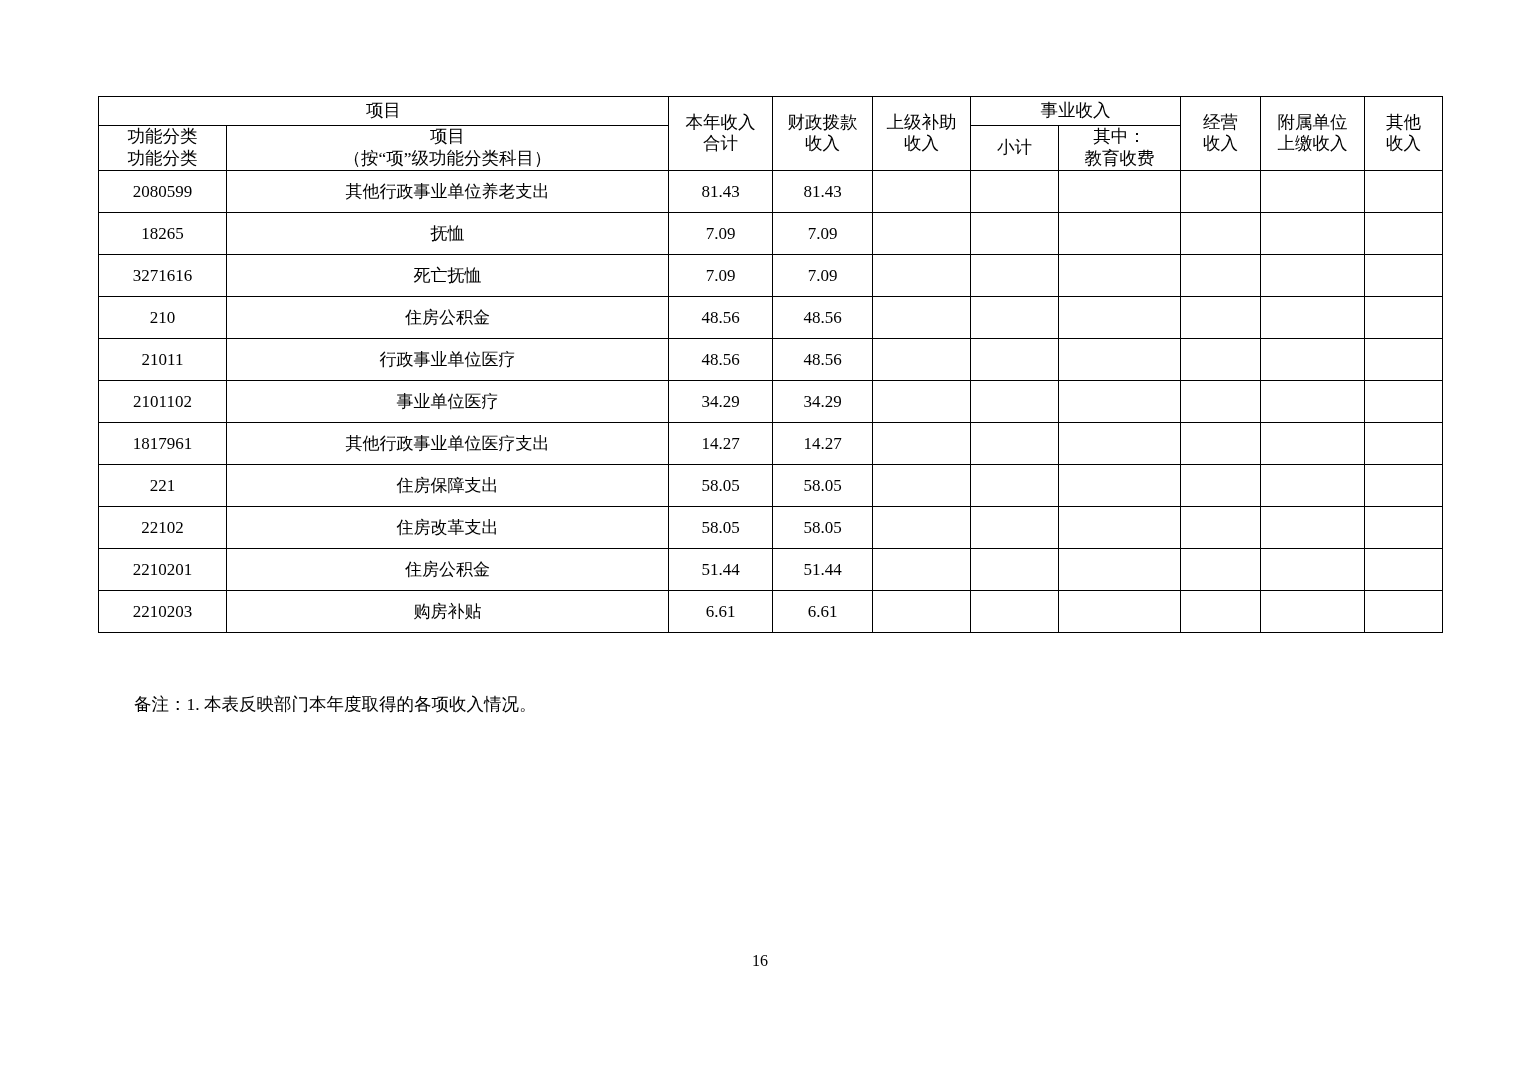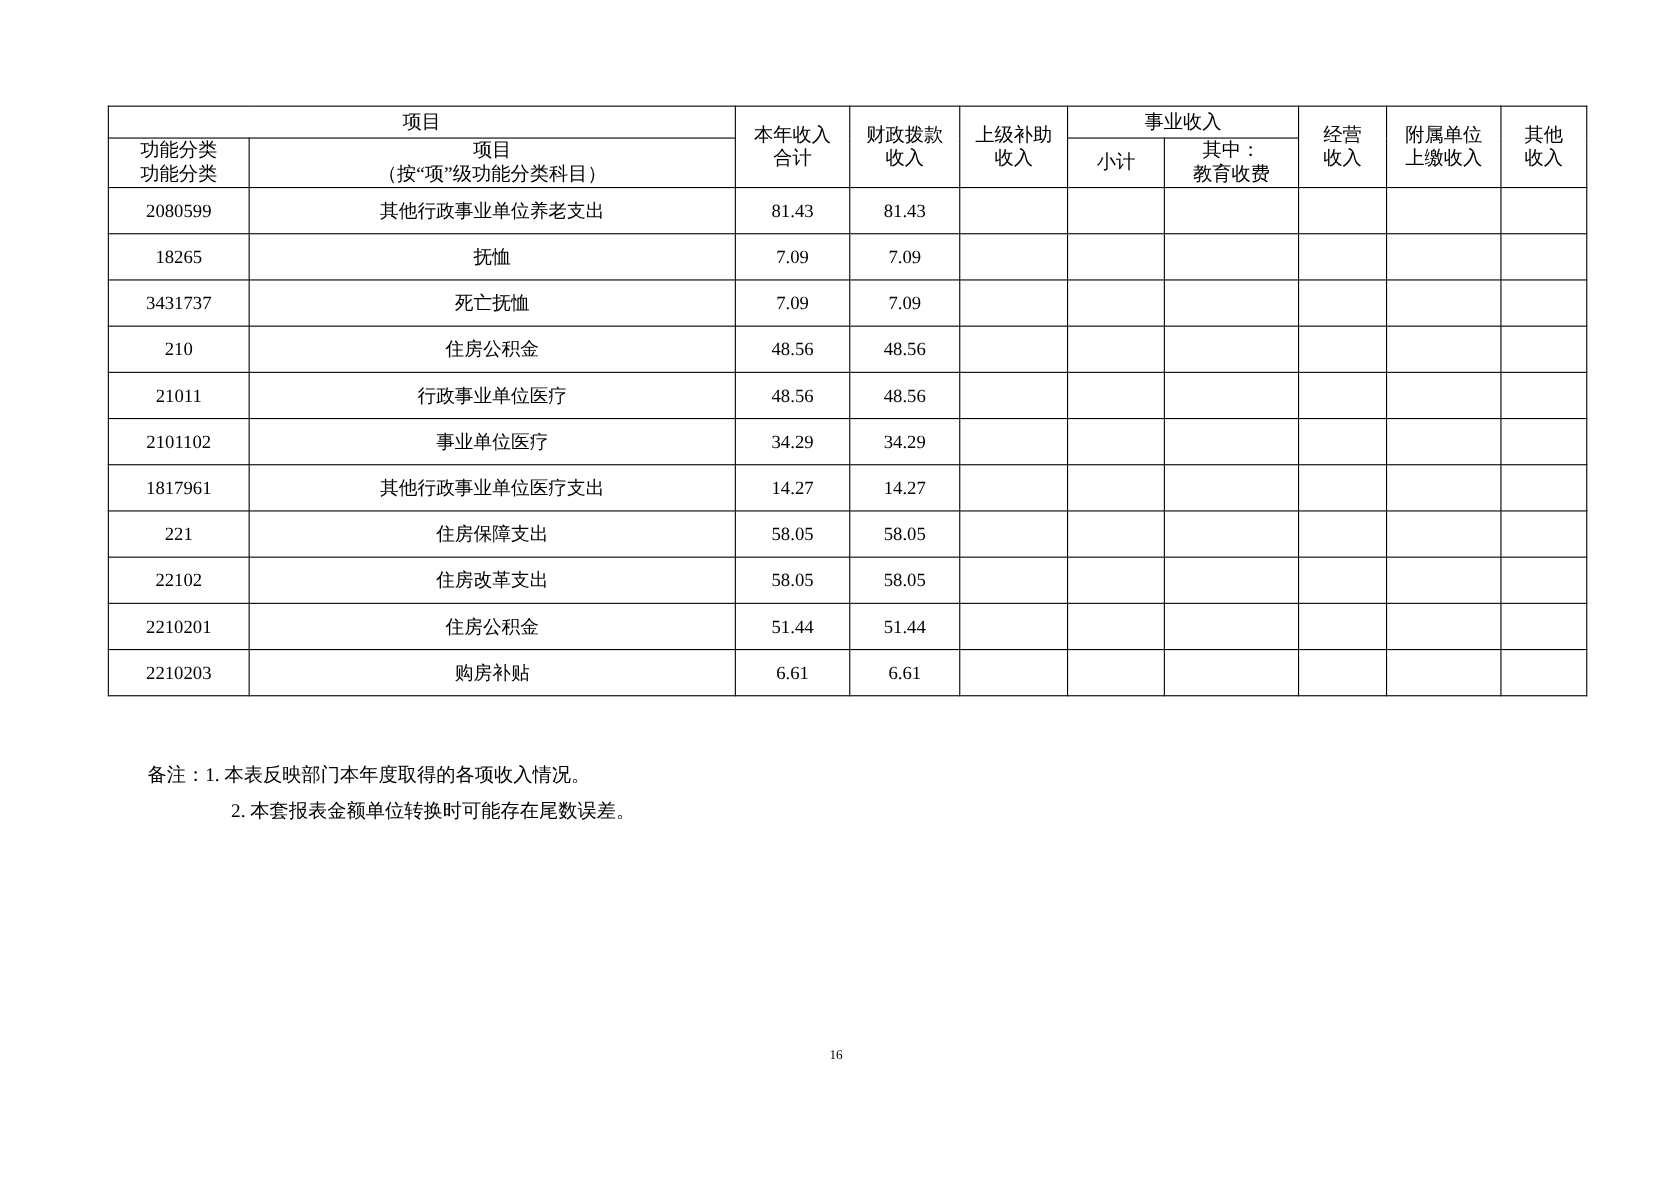--- a/index.html
+++ b/index.html
@@ -103,21 +103,21 @@
   }
   .notes .line2 {
     padding-left: 112px;
   }
   .page-number {
     position: absolute;
     left: 0;
     top: 952px;
     width: 1520px;
     text-align: center;
-    font-size: 12px;
+    font-size: 16px;
   }
 </style>
 </head>
 <body>
 
 <div class="page">
 
   <div class="sheet">
     <table class="budget">
       <colgroup>
@@ -196,21 +196,21 @@
             <td class="num bold">7.09</td>
             <td class="num bold">7.09</td>
             <td class="num bold"></td>
             <td class="num bold"></td>
             <td class="num bold"></td>
             <td class="num bold"></td>
             <td class="num bold"></td>
             <td class="num bold"></td>
           </tr>
           <tr class="datarow">
-            <td class="code">3431737</td>
+            <td class="code">3271616</td>
             <td class="name ind2">死亡抚恤</td>
             <td class="num">7.09</td>
             <td class="num">7.09</td>
             <td class="num"></td>
             <td class="num"></td>
             <td class="num"></td>
             <td class="num"></td>
             <td class="num"></td>
             <td class="num"></td>
           </tr>
@@ -309,18 +309,17 @@
             <td class="num"></td>
             <td class="num"></td>
             <td class="num"></td>
           </tr>
         </tbody>
     </table>
   </div>
 
   <div class="notes">
     <div class="line1">备注：1. 本表反映部门本年度取得的各项收入情况。</div>
-    <div class="line2">2. 本套报表金额单位转换时可能存在尾数误差。</div>
   </div>
 
   <div class="page-number">16</div>
 
 </div>
 
 </body></html>

